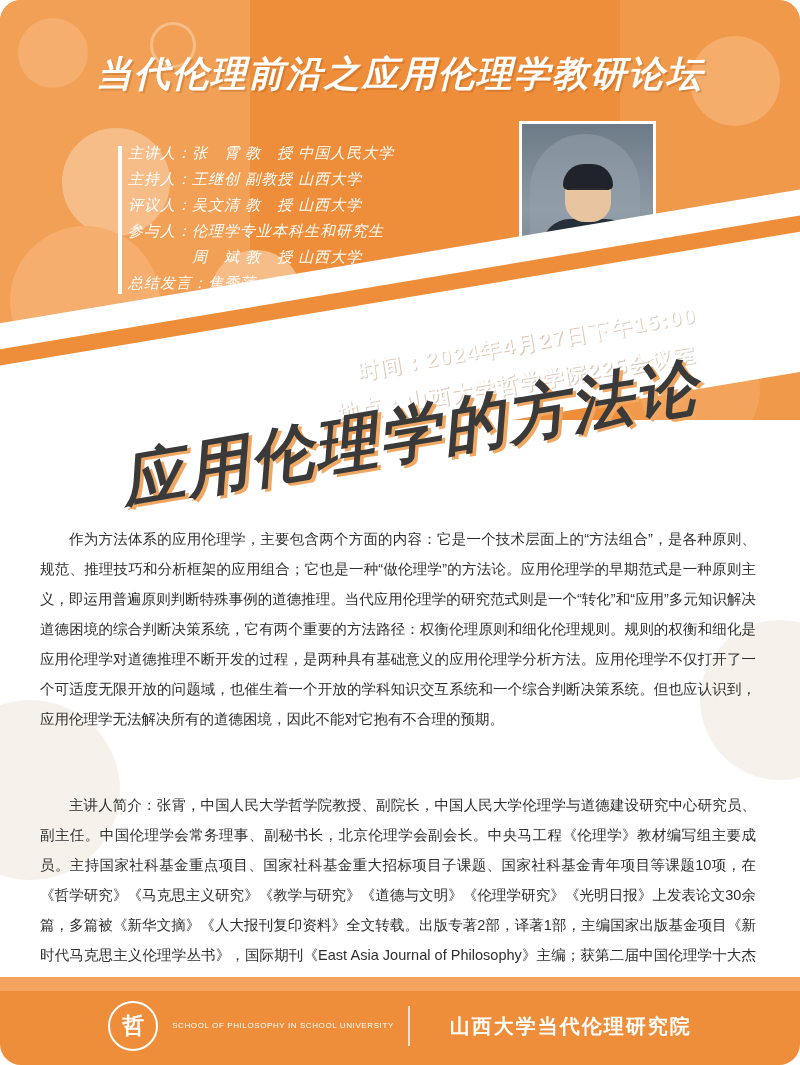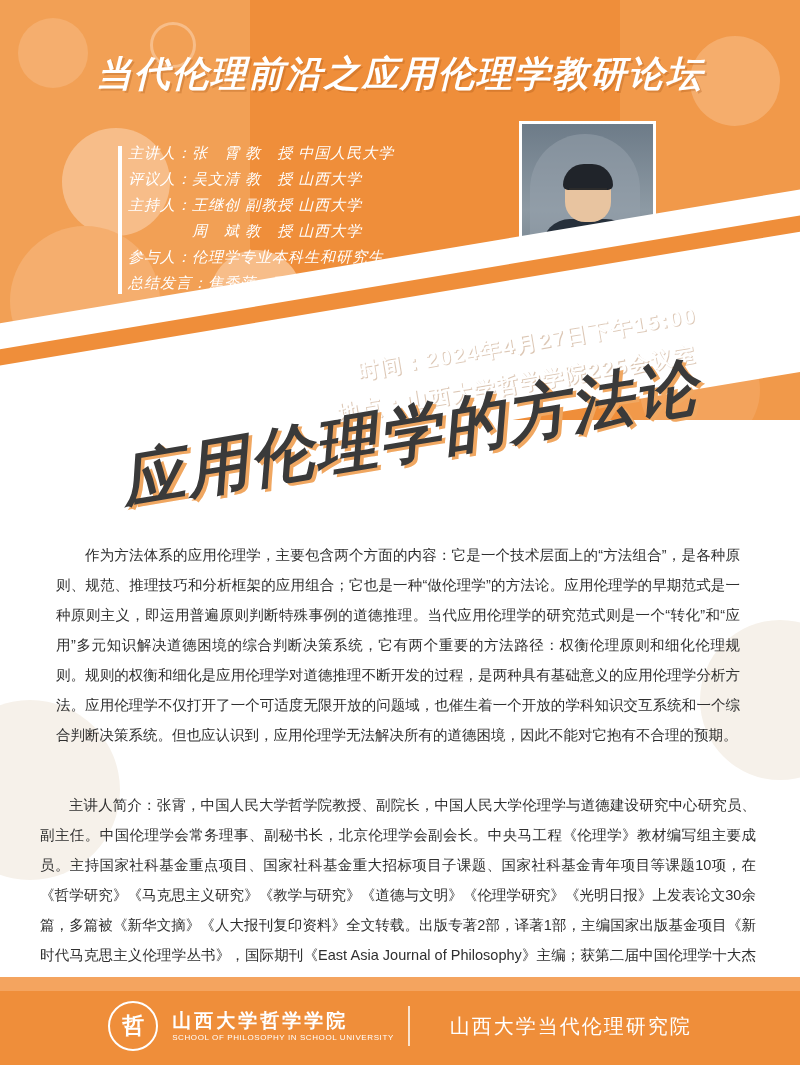--- a/index.html
+++ b/index.html
@@ -9,20 +9,21 @@
   }
   body {
     font-family: "Liberation Sans", "DejaVu Sans", sans-serif;
   }
   .poster {
     position: relative;
     width: 800px;
     height: 1065px;
     overflow: hidden;
     background: #ffffff;
+    border-radius: 21px;
   }
 
   
   .top-panel {
     position: absolute;
     left: 0; top: 0;
     width: 800px;
     height: 420px;
     background: #ef8e3a;
     overflow: hidden;
@@ -200,21 +201,21 @@
   .body-text {
     position: absolute;
     left: 40px;
     top: 524px;
     width: 716px;
     font-size: 14.5px;
     line-height: 30px;
     color: #2f2f2f;
     text-align: justify;
   }
-  .body-text p { margin: 16px; text-indent: 2em; }
+  .body-text p { margin: 0; text-indent: 2em; }
 
   .bio-text {
     position: absolute;
     left: 40px;
     top: 790px;
     width: 716px;
     font-size: 14.5px;
     line-height: 30px;
     color: #2f2f2f;
     text-align: justify;
@@ -273,21 +274,21 @@
     font-weight: bold;
     letter-spacing: 3px;
   }
   .logo-en {
     font-size: 8px;
     letter-spacing: .6px;
   }
   .org-name {
     color: #ffffff;
     font-size: 20px;
-    font-weight: normal;
+    font-weight: bold;
     letter-spacing: 2px;
     margin-left: 26px;
   }
   .sep-line {
     width: 2px;
     height: 40px;
     background: rgba(255,255,255,.75);
   }
 </style>
 </head>
@@ -306,24 +307,24 @@
     <div class="bubble lighter" style="left:210px;top:250px;width:92px;height:92px;"></div>
     <div class="bubble light" style="left:330px;top:300px;width:60px;height:60px;opacity:.7;"></div>
     <div class="bubble lighter" style="left:690px;top:36px;width:90px;height:90px;opacity:.55;"></div>
     <div class="bubble light" style="left:640px;top:330px;width:120px;height:120px;opacity:.5;"></div>
 
     <div class="main-title">当代伦理前沿之应用伦理学教研论坛</div>
 
     <div class="credit-bar"></div>
     <div class="credits">
       <div class="row">主讲人：张　霄 教　授 中国人民大学</div>
+      <div class="row">主持人：王继创 副教授 山西大学</div>
       <div class="row">评议人：吴文清 教　授 山西大学</div>
-      <div class="row">主持人：王继创 副教授 山西大学</div>
+      <div class="row">参与人：伦理学专业本科生和研究生</div>
       <div class="row">　　　　周　斌 教　授 山西大学</div>
-      <div class="row">参与人：伦理学专业本科生和研究生</div>
       <div class="row">总结发言：焦秀萍　副教授　山西大学</div>
     </div>
 
     <div class="portrait">
       <div class="arch"></div>
       <div class="body"></div>
       <div class="shirt"></div>
       <div class="tie"></div>
       <div class="head"></div>
       <div class="hair"></div>
@@ -350,21 +351,20 @@
 
   <div class="bio-text">
     <p>主讲人简介：张霄，中国人民大学哲学院教授、副院长，中国人民大学伦理学与道德建设研究中心研究员、副主任。中国伦理学会常务理事、副秘书长，北京伦理学会副会长。中央马工程《伦理学》教材编写组主要成员。主持国家社科基金重点项目、国家社科基金重大招标项目子课题、国家社科基金青年项目等课题10项，在《哲学研究》《马克思主义研究》《教学与研究》《道德与文明》《伦理学研究》《光明日报》上发表论文30余篇，多篇被《新华文摘》《人大报刊复印资料》全文转载。出版专著2部，译著1部，主编国家出版基金项目《新时代马克思主义伦理学丛书》，国际期刊《East Asia Journal of Philosophy》主编；获第二届中国伦理学十大杰出青年学者称号。</p>
   </div>
 
   <div class="bottom-bar">
     <div class="notch"></div>
     <div class="bottom-inner">
       <div class="logo-mark">哲</div>
       <div class="logo-text">
-        <div class="logo-cn">山西大学哲学学院</div>
         <div class="logo-en">SCHOOL OF PHILOSOPHY IN SCHOOL UNIVERSITY</div>
       </div>
       <div class="sep-line"></div>
       <div class="org-name">山西大学当代伦理研究院</div>
     </div>
   </div>
 
 </div>
 
 </body></html>

